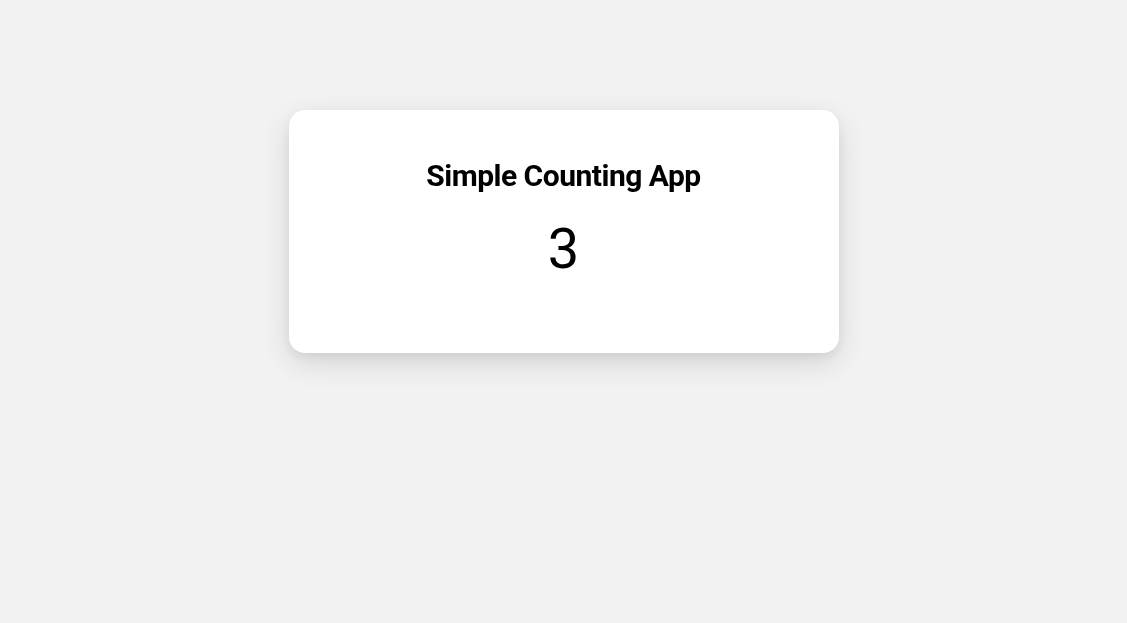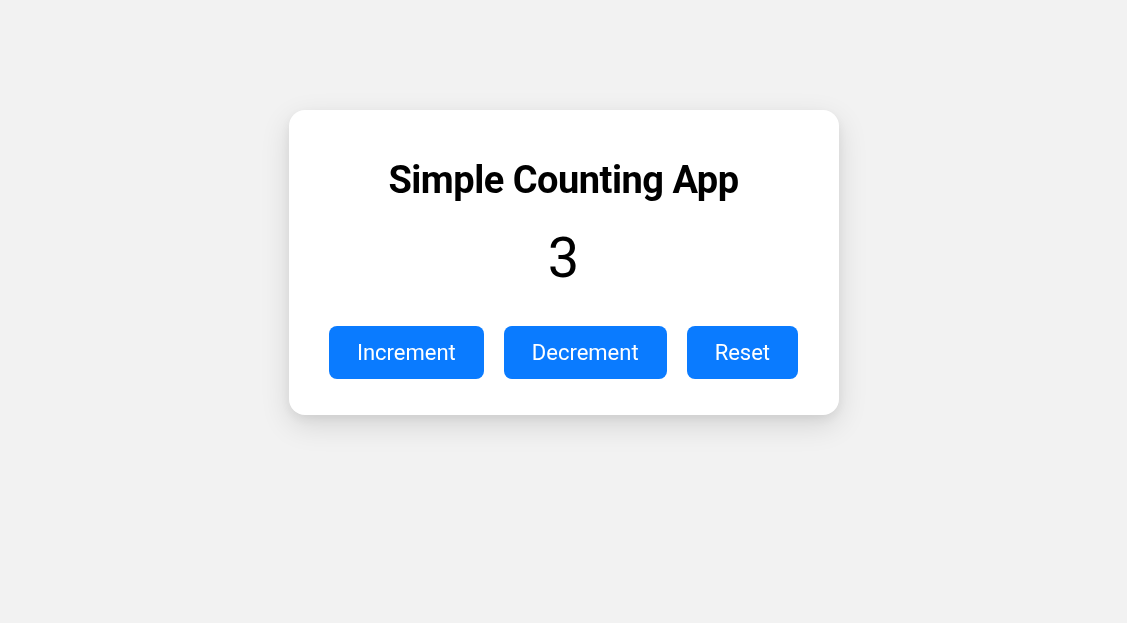--- a/index.html
+++ b/index.html
@@ -19,21 +19,21 @@
     }
     .card {
       background-color: #ffffff;
       border-radius: 16px;
       box-shadow: 0 10px 30px rgba(0, 0, 0, 0.12), 0 4px 10px rgba(0, 0, 0, 0.06);
       padding: 48px 36px 36px 36px;
       text-align: center;
       width: 550px;
     }
     .title {
-      font-size: 38px;
+      font-size: 30px;
       font-weight: 700;
       color: #000000;
       margin-bottom: 28px;
       letter-spacing: -0.5px;
     }
     .count {
       font-size: 56px;
       font-weight: 400;
       color: #000000;
       margin-bottom: 40px;
@@ -55,18 +55,13 @@
       cursor: pointer;
       font-family: inherit;
     }
   </style>
 </head>
 <body>
 
 <div class="card">
   <h1 class="title">Simple Counting App</h1>
   <div class="count">3</div>
-  <div class="button-row">
-    <button class="btn">Increment</button>
-    <button class="btn">Decrement</button>
-    <button class="btn">Reset</button>
-  </div>
 </div>
 
 </body></html>

